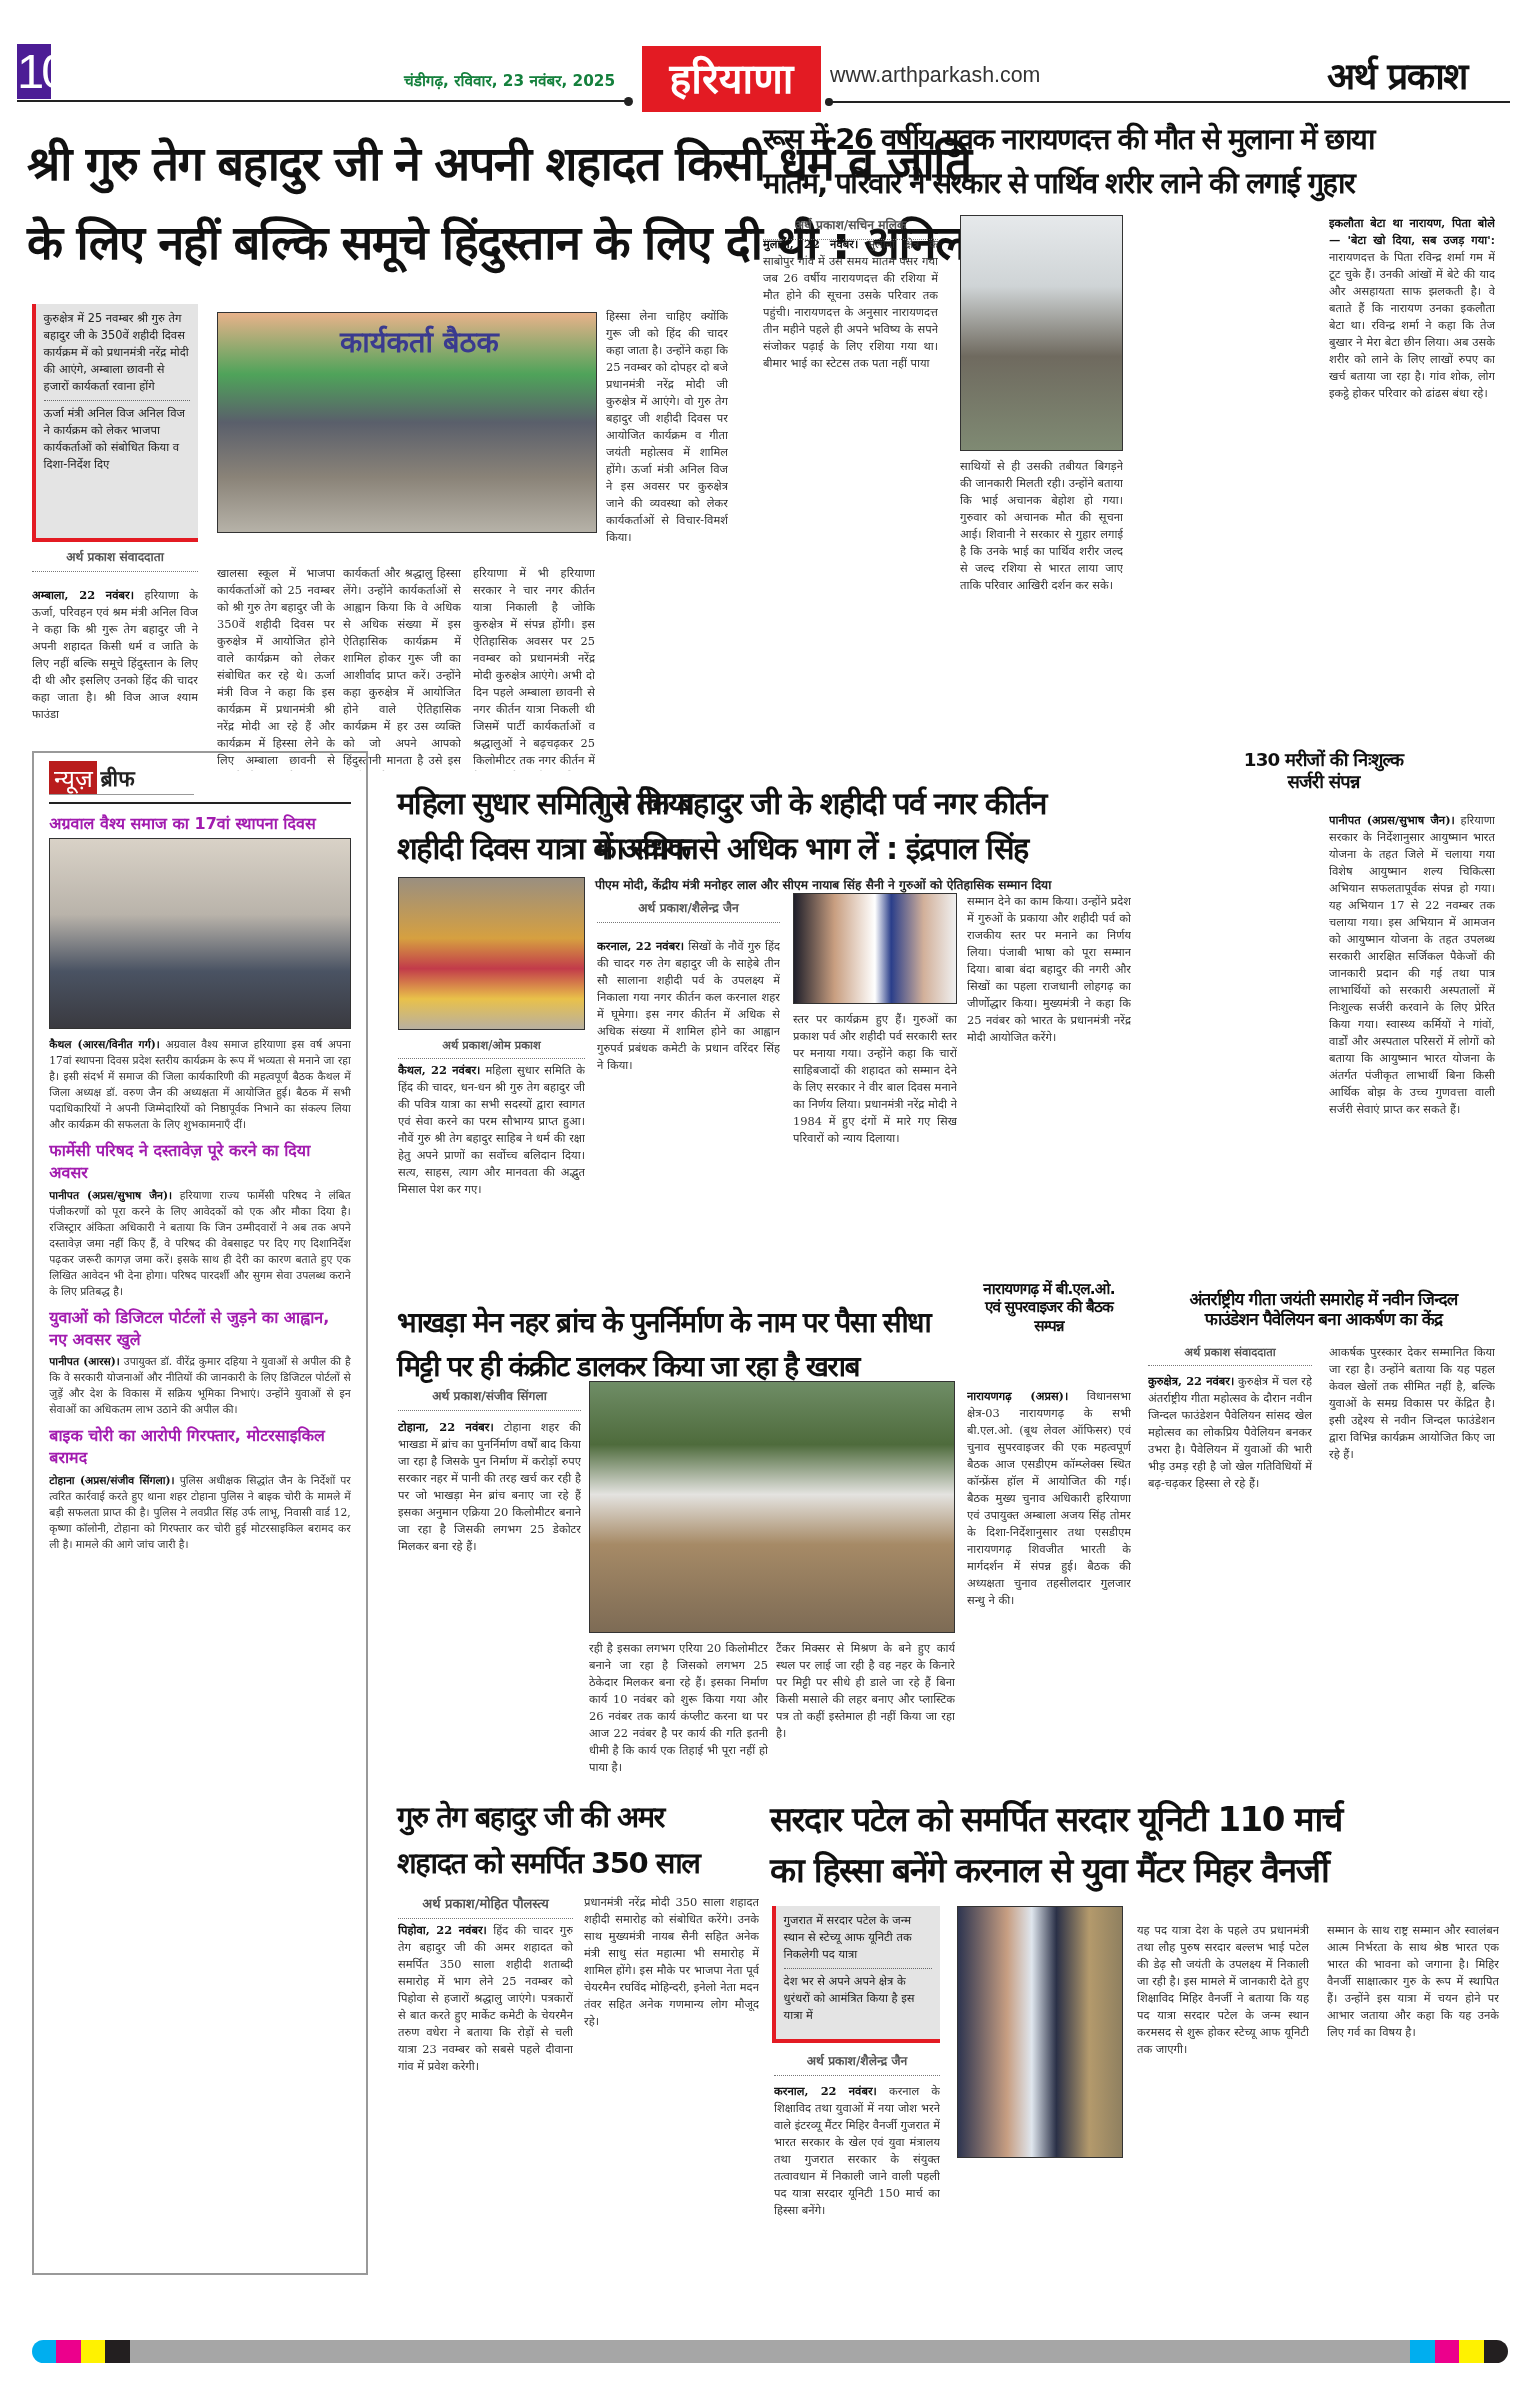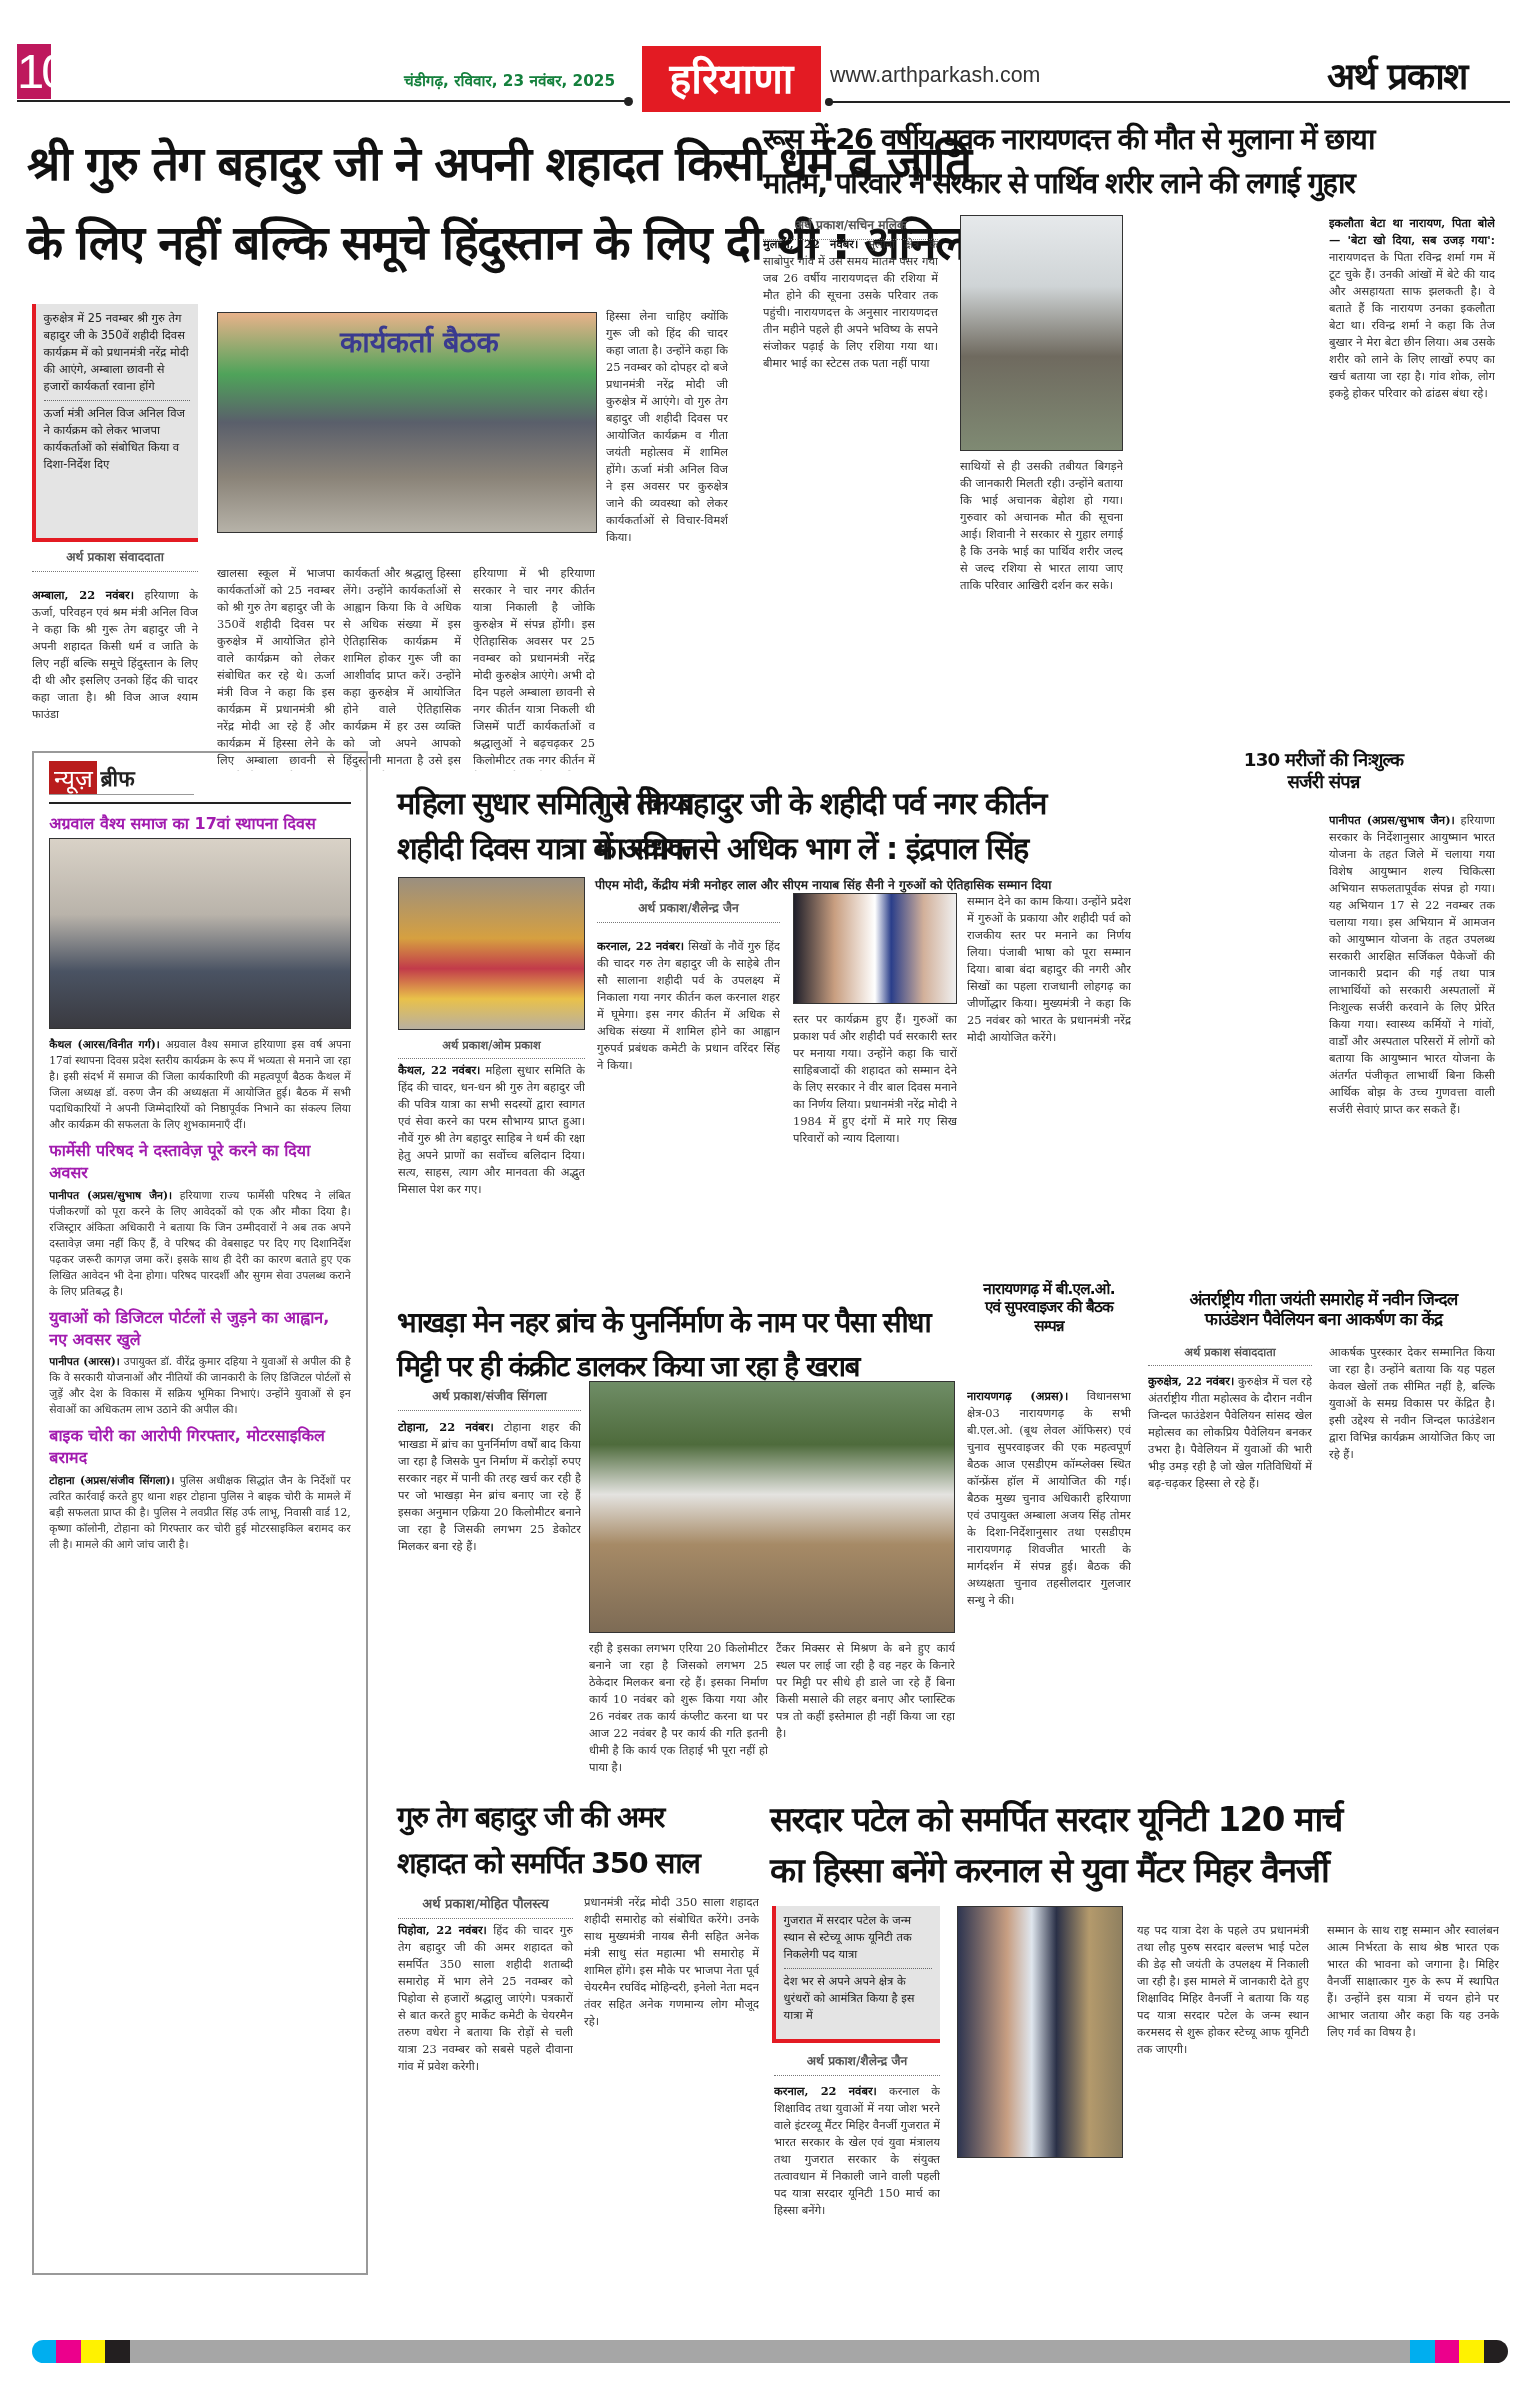--- a/index.html
+++ b/index.html
@@ -12,21 +12,21 @@
 .hi{background:#e4e4e4;border-left:4.6px solid #e31b23;border-bottom:4.6px solid #e31b23;padding:6.1px 7.6px;font-size:15.3px;line-height:23px;color:#222}
 .hi .sep{border-top:1.5px dotted #666;margin:4.6px 0}
 .dateline{font-weight:bold;color:#111}
 .rule{height:3.1px;background:#222}
 .dot{width:9.2px;height:9.2px;border-radius:50%;background:#222}
 .brief-title{font-weight:bold;font-size:16px;color:#a21caf;margin:6.1px 0 4.6px}
 </style>
 </head>
 <body>
 
-<div class="abs" style="left:17px;top:44px;width:34px;height:55px;background:#be185d;color:#fff;font-size:49px;font-family:'Liberation Sans',sans-serif;line-height:55px;text-align:center;letter-spacing:-3.1px">10</div>
+<div class="abs" style="left:17px;top:44px;width:34px;height:55px;background:#4c1d95;color:#fff;font-size:49px;font-family:'Liberation Sans',sans-serif;line-height:55px;text-align:center;letter-spacing:-3.1px">10</div>
 <div class="abs" style="left:404px;top:70px;font-size:15.3px;font-weight:bold;color:#15803d">चंडीगढ़, रविवार, 23 नवंबर, 2025</div>
 <div class="abs rule" style="left:17px;top:100px;width:610px;height:2.3px"></div>
 <div class="abs dot" style="left:624px;top:97px"></div>
 <div class="abs" style="left:642px;top:46px;width:179px;height:66px;background:#e31b23;color:#fff;font-size:41px;font-weight:bold;text-align:center;line-height:66px">हरियाणा</div>
 <div class="abs" style="left:830px;top:63px;font-size:21.4px;font-family:'Liberation Sans',sans-serif;color:#333">www.arthparkash.com</div>
 <div class="abs dot" style="left:825px;top:98px;width:7.6px;height:7.6px"></div>
 <div class="abs rule" style="left:830px;top:101px;width:680px;height:2.3px"></div>
 <div class="abs" style="left:1327px;top:49px;font-size:37px;font-weight:bold;color:#111;letter-spacing:-1.5px">अर्थ प्रकाश</div>
 
 <div class="abs hl" style="left:27px;top:136px;font-size:47px;white-space:nowrap">श्री गुरु तेग बहादुर जी ने अपनी शहादत किसी धर्म व जाति</div>
@@ -126,21 +126,21 @@
 <div class="abs by" style="left:1148px;top:1344px;width:164px;font-size:11.4px">अर्थ प्रकाश संवाददाता</div>
 <div class="abs body" style="left:1148px;top:1373px;width:164px;height:420px;overflow:hidden"><span class="dateline">कुरुक्षेत्र, 22 नवंबर।</span> <span>कुरुक्षेत्र में चल रहे अंतर्राष्ट्रीय गीता महोत्सव के दौरान नवीन जिन्दल फाउंडेशन पैवेलियन सांसद खेल महोत्सव का लोकप्रिय पैवेलियन बनकर उभरा है। पैवेलियन में युवाओं की भारी भीड़ उमड़ रही है जो खेल गतिविधियों में बढ़-चढ़कर हिस्सा ले रहे हैं।</span></div>
 <div class="abs body" style="left:1329px;top:1344px;width:166px;height:450px;overflow:hidden">आकर्षक पुरस्कार देकर सम्मानित किया जा रहा है। उन्होंने बताया कि यह पहल केवल खेलों तक सीमित नहीं है, बल्कि युवाओं के समग्र विकास पर केंद्रित है। इसी उद्देश्य से नवीन जिन्दल फाउंडेशन द्वारा विभिन्न कार्यक्रम आयोजित किए जा रहे हैं।</div>
 
 <div class="abs hl" style="left:397px;top:1800px;font-size:29px;white-space:nowrap">गुरु तेग बहादुर जी की अमर</div>
 <div class="abs hl" style="left:397px;top:1846px;font-size:29px;white-space:nowrap">शहादत को समर्पित 350 साल</div>
 <div class="abs by" style="left:398px;top:1894px;width:175px;font-size:13px">अर्थ प्रकाश/मोहित पौलस्त्य</div>
 <div class="abs body" style="left:398px;top:1922px;width:175px;height:412px;overflow:hidden"><span class="dateline">पिहोवा, 22 नवंबर।</span> <span>हिंद की चादर गुरु तेग बहादुर जी की अमर शहादत को समर्पित 350 साला शहीदी शताब्दी समारोह में भाग लेने 25 नवम्बर को पिहोवा से हजारों श्रद्धालु जाएंगे। पत्रकारों से बात करते हुए मार्केट कमेटी के चेयरमैन तरुण वधेरा ने बताया कि रोड़ों से चली यात्रा 23 नवम्बर को सबसे पहले दीवाना गांव में प्रवेश करेगी।</span></div>
 <div class="abs body" style="left:584px;top:1894px;width:175px;height:440px;overflow:hidden">प्रधानमंत्री नरेंद्र मोदी 350 साला शहादत शहीदी समारोह को संबोधित करेंगे। उनके साथ मुख्यमंत्री नायब सैनी सहित अनेक मंत्री साधु संत महात्मा भी समारोह में शामिल होंगे। इस मौके पर भाजपा नेता पूर्व चेयरमैन रघविंद मोहिन्दरी, इनेलो नेता मदन तंवर सहित अनेक गणमान्य लोग मौजूद रहे।</div>
 
-<div class="abs hl" style="left:770px;top:1799px;font-size:34px;white-space:nowrap">सरदार पटेल को समर्पित सरदार यूनिटी 120 मार्च</div>
+<div class="abs hl" style="left:770px;top:1799px;font-size:34px;white-space:nowrap">सरदार पटेल को समर्पित सरदार यूनिटी 110 मार्च</div>
 <div class="abs hl" style="left:770px;top:1850px;font-size:34px;white-space:nowrap">का हिस्सा बनेंगे करनाल से युवा मैंटर मिहर वैनर्जी</div>
 <div class="abs hi" style="left:772px;top:1906px;width:168px;height:137px;font-size:11.4px;line-height:17px">
  <div>गुजरात में सरदार पटेल के जन्म स्थान से स्टेच्यू आफ यूनिटी तक निकलेगी पद यात्रा</div>
  <div class="sep"></div>
  <div>देश भर से अपने अपने क्षेत्र के धुरंधरों को आमंत्रित किया है इस यात्रा में</div>
 </div>
 <div class="abs by" style="left:774px;top:2052px;width:166px;font-size:12.2px">अर्थ प्रकाश/शैलेन्द्र जैन</div>
 <div class="abs body" style="left:774px;top:2083px;width:166px;height:252px;overflow:hidden"><span class="dateline">करनाल, 22 नवंबर।</span> <span>करनाल के शिक्षाविद तथा युवाओं में नया जोश भरने वाले इंटरव्यू मैंटर मिहिर वैनर्जी गुजरात में भारत सरकार के खेल एवं युवा मंत्रालय तथा गुजरात सरकार के संयुक्त तत्वावधान में निकाली जाने वाली पहली पद यात्रा सरदार यूनिटी 150 मार्च का हिस्सा बनेंगे।</span></div>
 <div class="abs photo" style="left:957px;top:1906px;width:166px;height:252px;background:linear-gradient(90deg,#2e3550 0%,#c79e82 30%,#dfe6ee 45%,#2a3047 60%,#b49a6c 80%,#8f8060 100%)"></div>
 <div class="abs body" style="left:1137px;top:1922px;width:172px;height:412px;overflow:hidden">यह पद यात्रा देश के पहले उप प्रधानमंत्री तथा लौह पुरुष सरदार बल्लभ भाई पटेल की डेढ़ सौ जयंती के उपलक्ष्य में निकाली जा रही है। इस मामले में जानकारी देते हुए शिक्षाविद मिहिर वैनर्जी ने बताया कि यह पद यात्रा सरदार पटेल के जन्म स्थान करमसद से शुरू होकर स्टेच्यू आफ यूनिटी तक जाएगी।</div>

